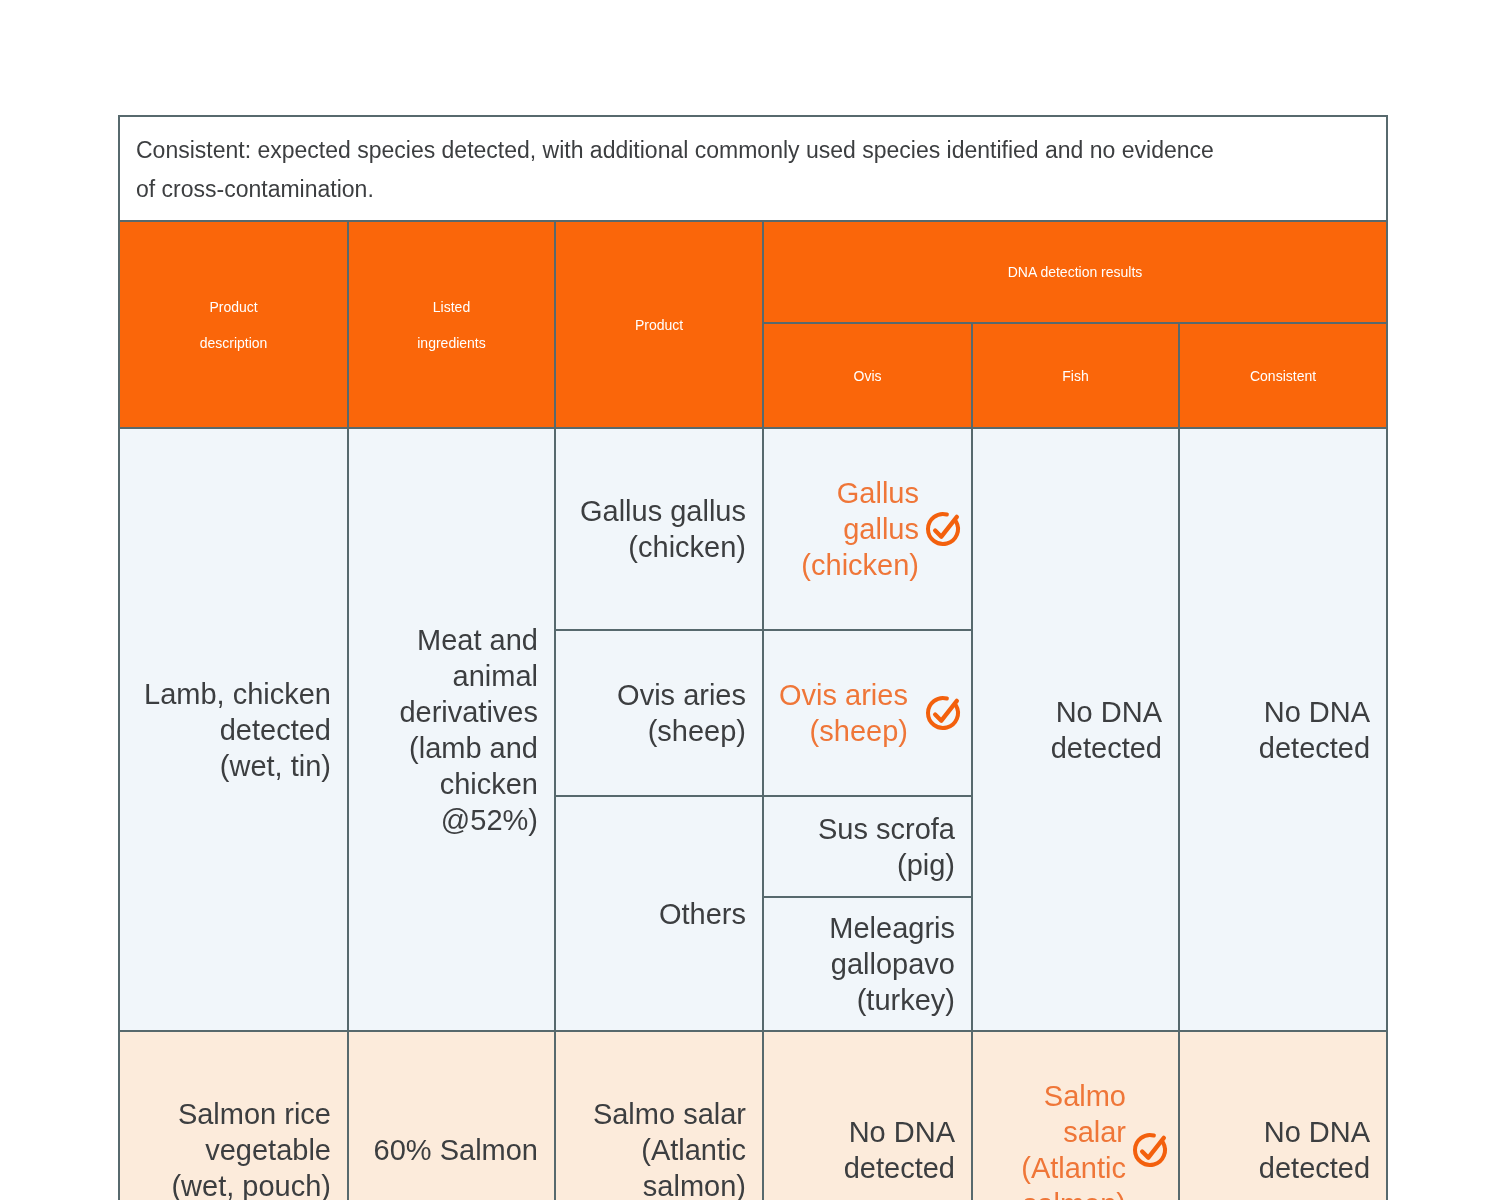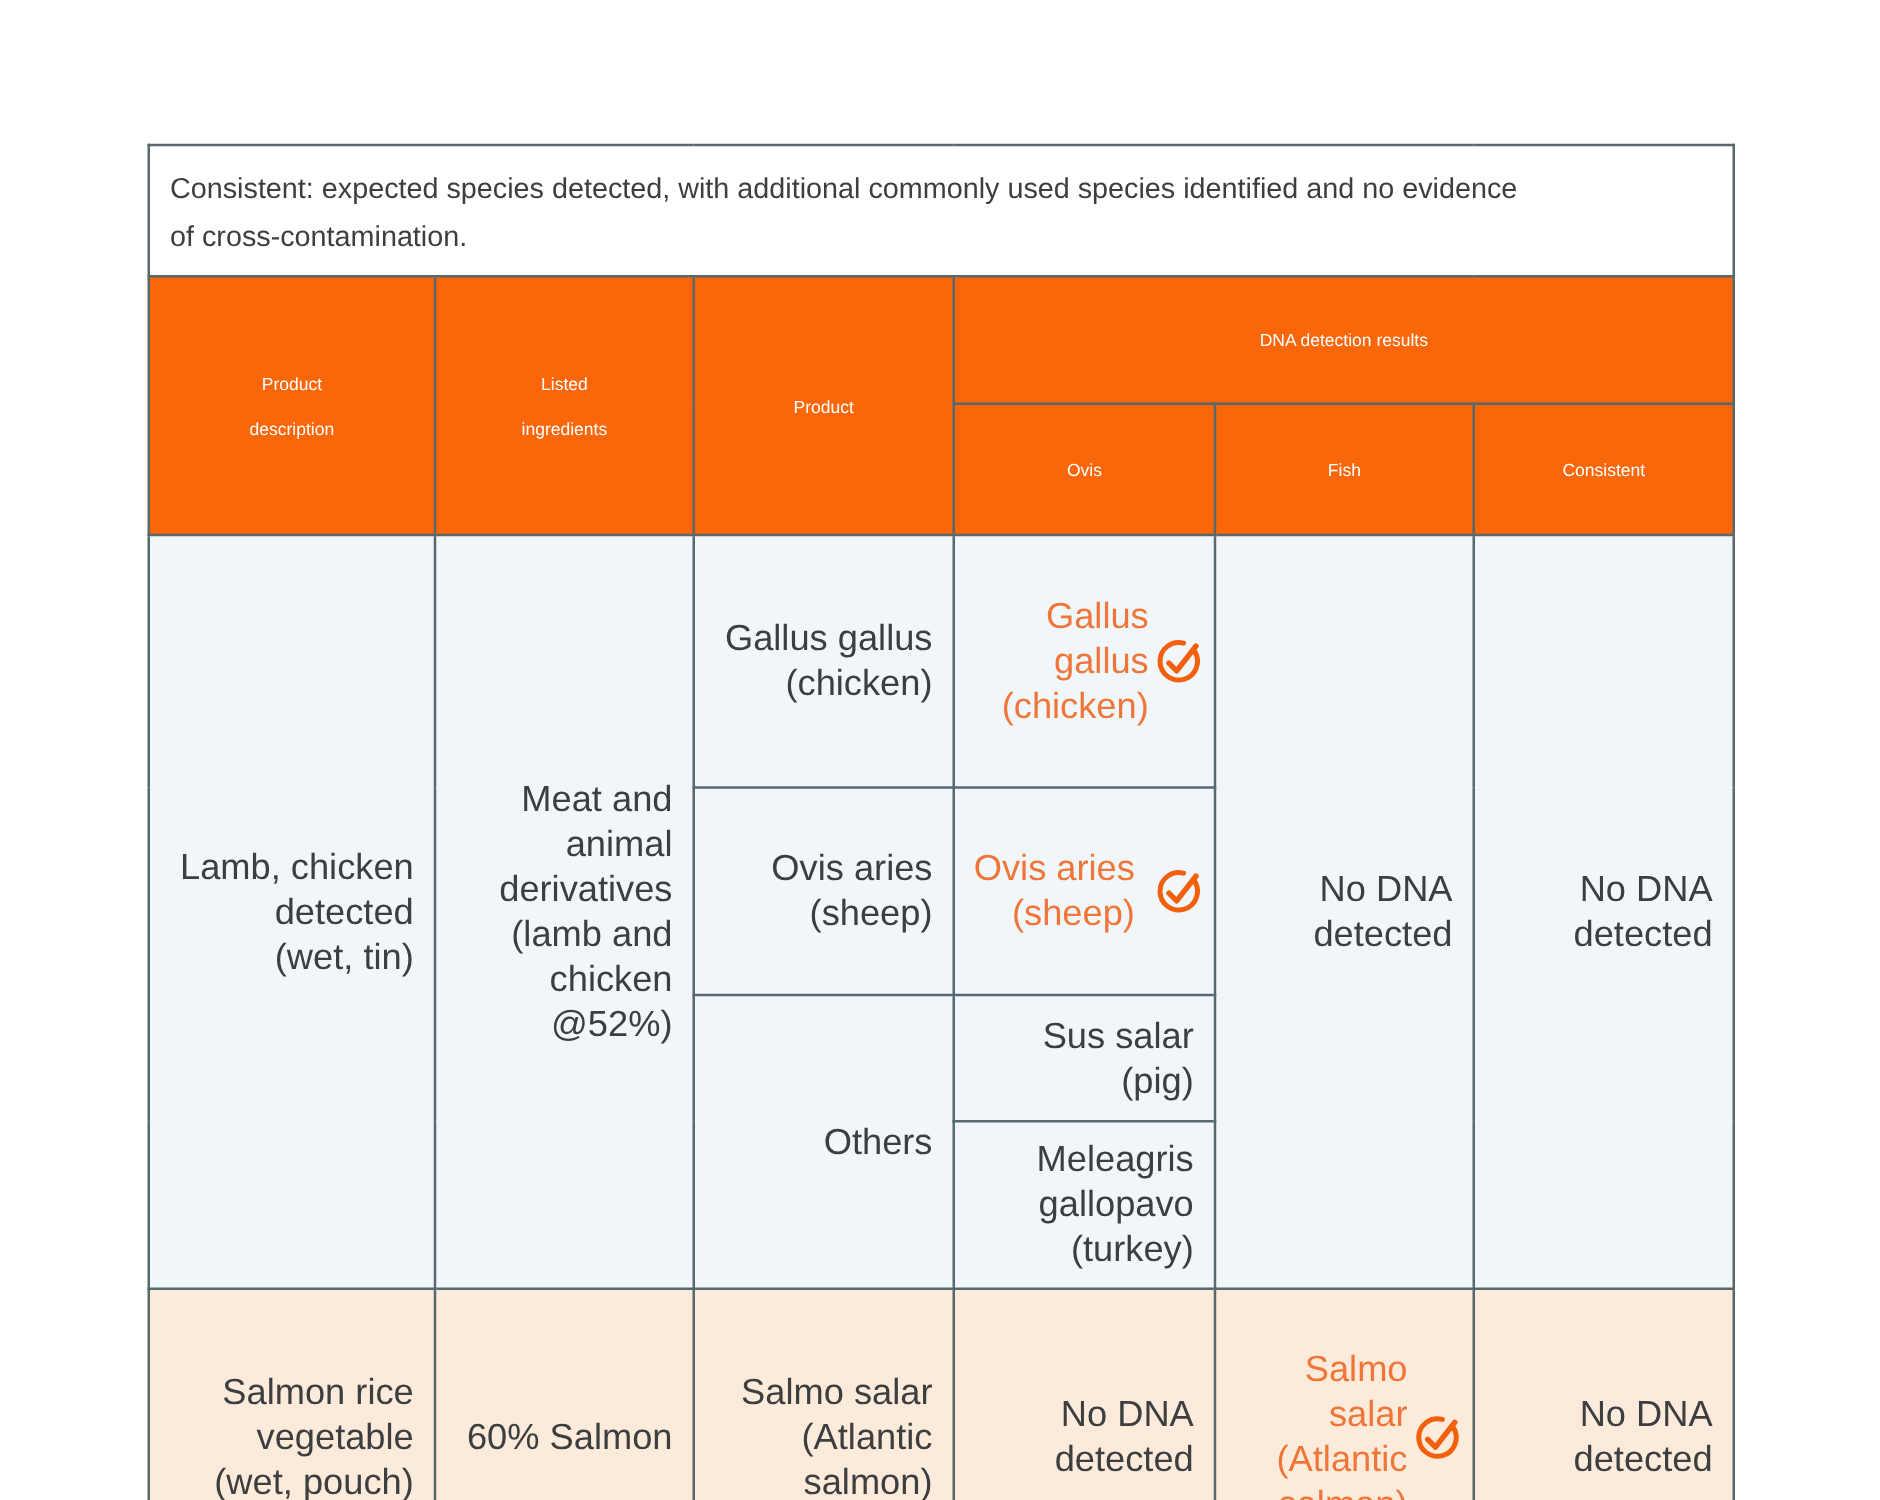--- a/index.html
+++ b/index.html
@@ -148,21 +148,21 @@
 (sheep)</span>
           <svg class="check-icon" viewBox="0 0 24 24">
             <path d="M 19.79 7.5 A 9 9 0 1 1 14.33 3.31" stroke-width="2.4"></path>
             <path d="M 7.3 12.9 L 11 16.6 L 20.3 4.7" stroke-width="2.6"></path>
           </svg>
         </div>
       </td>
     </tr>
     <tr class="r-lamb-3">
       <td class="body-cell bg-blue" rowspan="2">Others</td>
-      <td class="body-cell bg-blue">Sus salar (pig)</td>
+      <td class="body-cell bg-blue">Sus scrofa (pig)</td>
     </tr>
     <tr class="r-lamb-4">
       <td class="body-cell bg-blue">Meleagris
 gallopavo
 (turkey)</td>
     </tr>
 
     <tr class="r-salmon">
       <td class="body-cell bg-peach">Salmon rice
 vegetable

